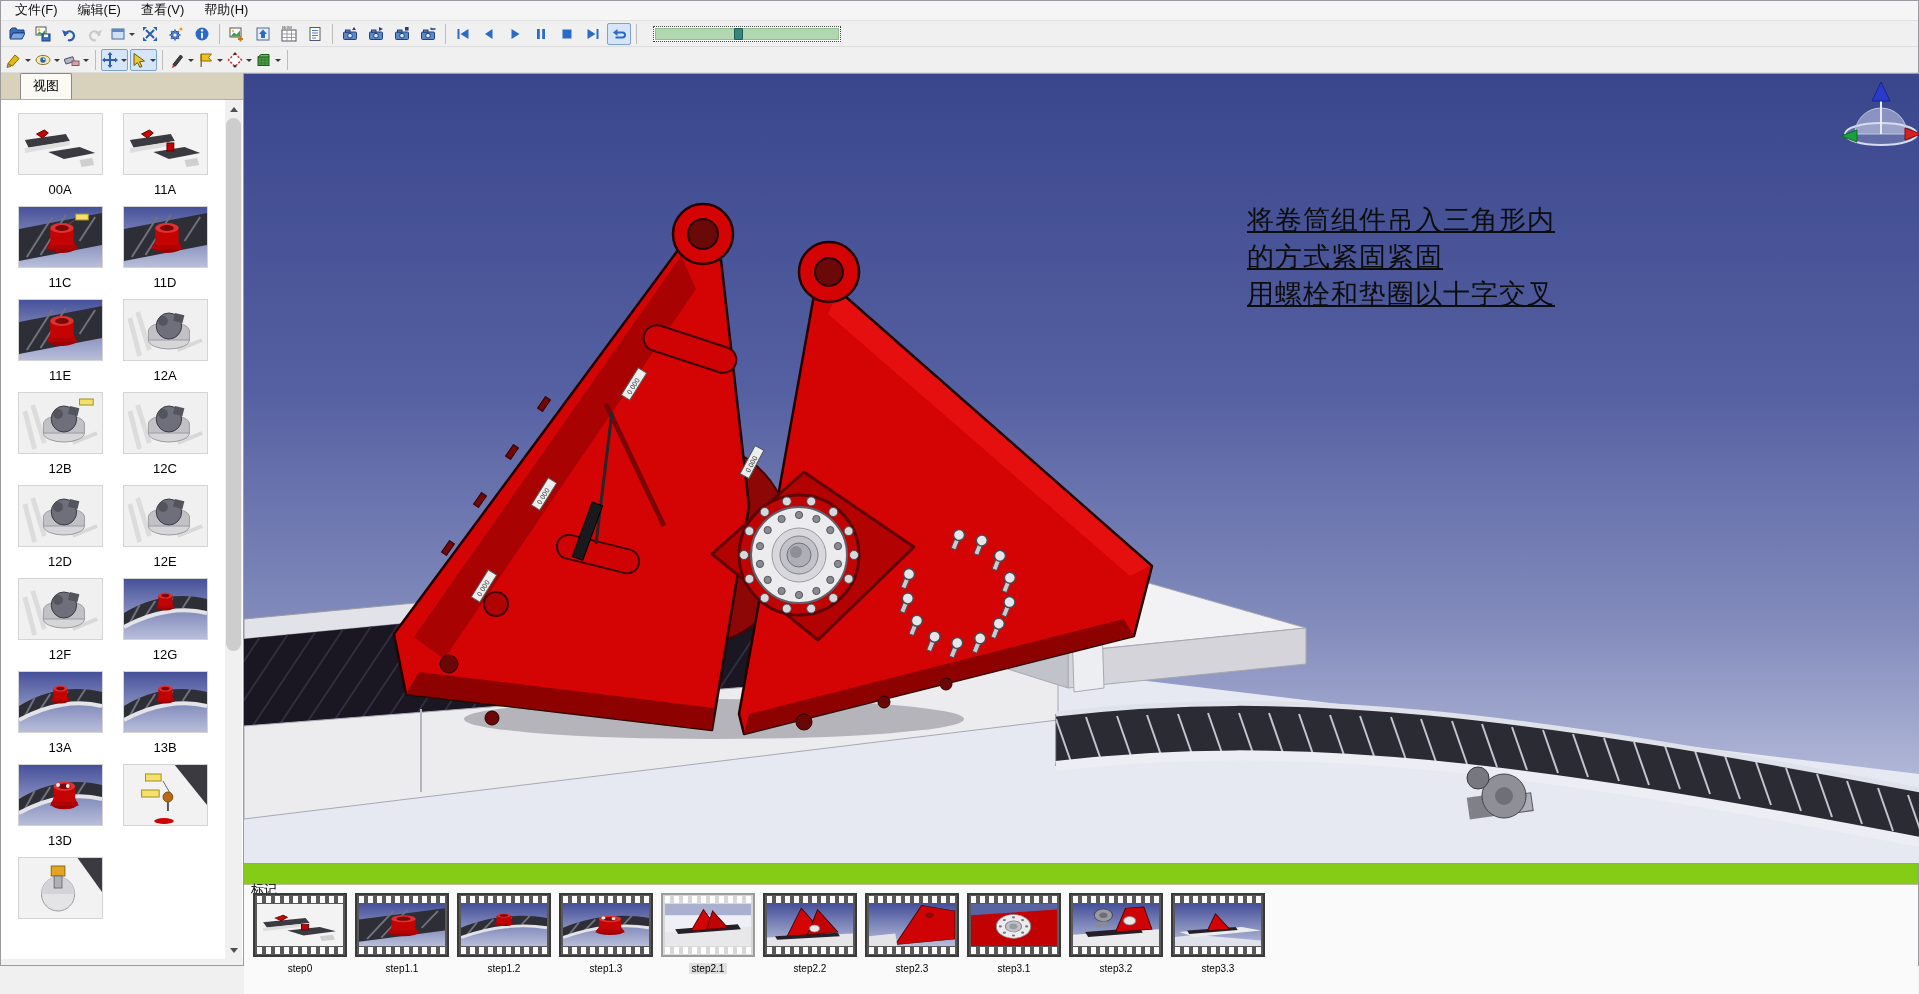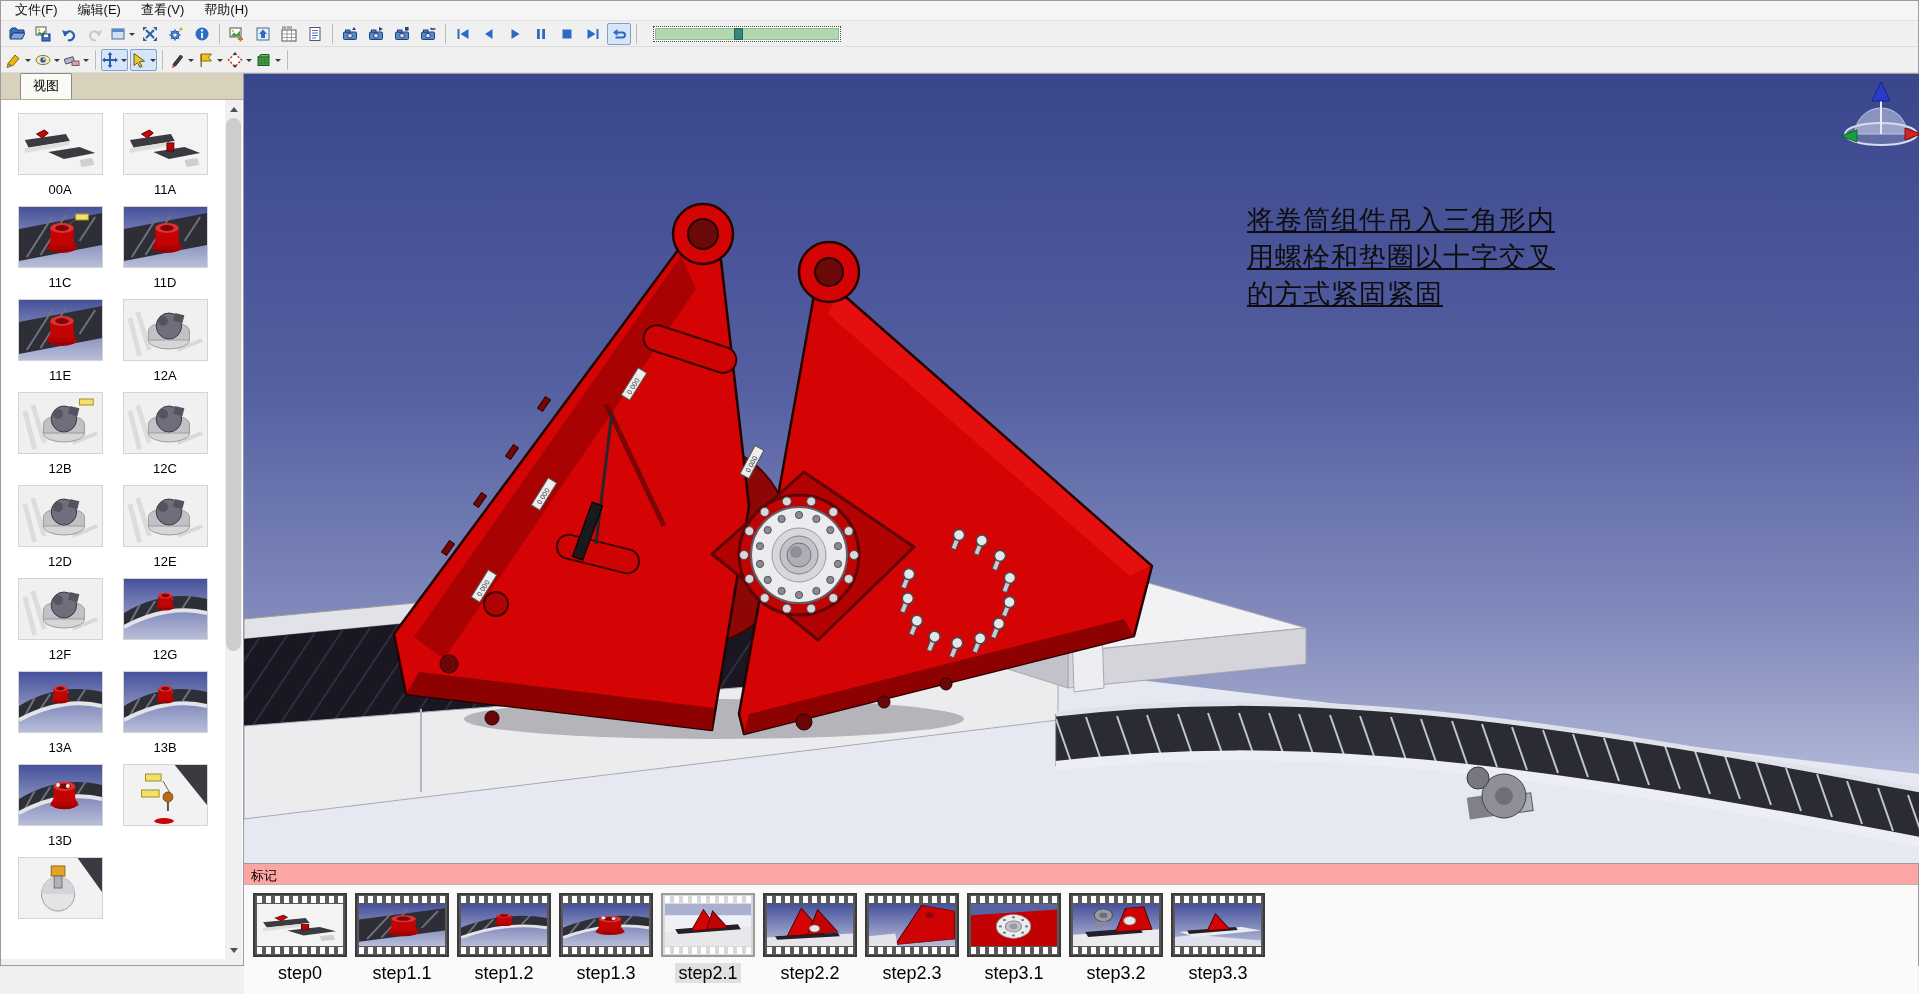--- a/index.html
+++ b/index.html
@@ -61,32 +61,32 @@
   
   #main { flex:1; display:flex; flex-direction:column; min-width:0; }
   #viewport { position:relative; width:1676px; height:790px; overflow:hidden;
     border-top:1px solid #9aa0b0; flex:none; }
   #scene-container, #scene-container svg { position:absolute; inset:0; }
   #annotation { position:absolute; left:1003px; top:128px; font-size:27px; line-height:37px;
     color:#0d0d0d; letter-spacing:1px;text-decoration:underline; }
 
   
   #marker-panel { height:132px; flex:none; border-top:1px solid #9a9aa0; }
-  #marker-header { height:21px; background:#fca5a5; border-bottom:1px solid #bfb8a1;
-    font-size:13px; padding:3px 0 0 7px; color:#000; }
+  #marker-header { height:21px; background:#84cc16; border-bottom:1px solid #bfb8a1;
+    font-size:13px; padding:17px 0 0 7px; color:#000; }
   #film-row { height:110px; background:#fafafa; display:flex; padding:8px 0 0 9px; }
   .step-item { width:94px; margin-right:8px; flex:none; }
   .film { height:64px; background:#585858; border:2px solid #3a3a3a; display:flex;
     flex-direction:column; padding:0 2px; }
   .step-item.selected .film { background:#d8d8d8; border-color:#9c9c9c; }
   .sprk { height:7px; margin:1px 0; flex:none;
     background:repeating-linear-gradient(90deg,#fff 0 5px, transparent 5px 9px); }
   .shot { flex:1; background:#dfe3ee; overflow:hidden; }
   .shot svg { display:block; width:100%; height:100%; }
-  .step-label { text-align:center; font-size:18px; margin-top:6px; }
+  .step-label { text-align:center; font-size:10px; margin-top:6px; }
   .step-label span { padding:0 3px; }
   .step-item.selected .step-label span { background:#e0e0e0; }
 </style>
 </head>
 <body>
 
 <div id="app">
   <div id="menubar">
       <div class="menu-item">文件(F)</div>
       <div class="menu-item">编辑(E)</div>
@@ -910,22 +910,22 @@
                 <path d="M-26,22 A26,26 0 0 1 26,22 Z" fill="rgba(215,220,240,0.5)" stroke="#c0c6e4"></path>
                 <path d="M0,-12 L0,22" stroke="#e8ecfa" stroke-width="2"></path>
                 <path d="M0,-30 L-9,-11 L9,-11 Z" fill="#2a3acc" stroke="#1a2488"></path>
                 <path d="M-40,24 L-24,18 L-24,30 Z" fill="#18a03c" stroke="#0a6a22"></path>
                 <path d="M40,22 L24,16 L24,28 Z" fill="#d42222" stroke="#7a0e0e"></path>
               </g>
             </svg>
           </div>
         <div id="annotation">
           <div>将卷筒组件吊入三角形内</div>
+          <div>的方式紧固紧固</div>
           <div>用螺栓和垫圈以十字交叉</div>
-          <div>的方式紧固紧固</div>
         </div>
       </div>
       <div id="marker-panel">
         <div id="marker-header">标记</div>
         <div id="film-row">
             <div class="step-item">
               <div class="film">
                 <div class="sprk"></div>
                 <div class="shot">
                   <svg viewBox="0 0 85 60" preserveAspectRatio="none">

